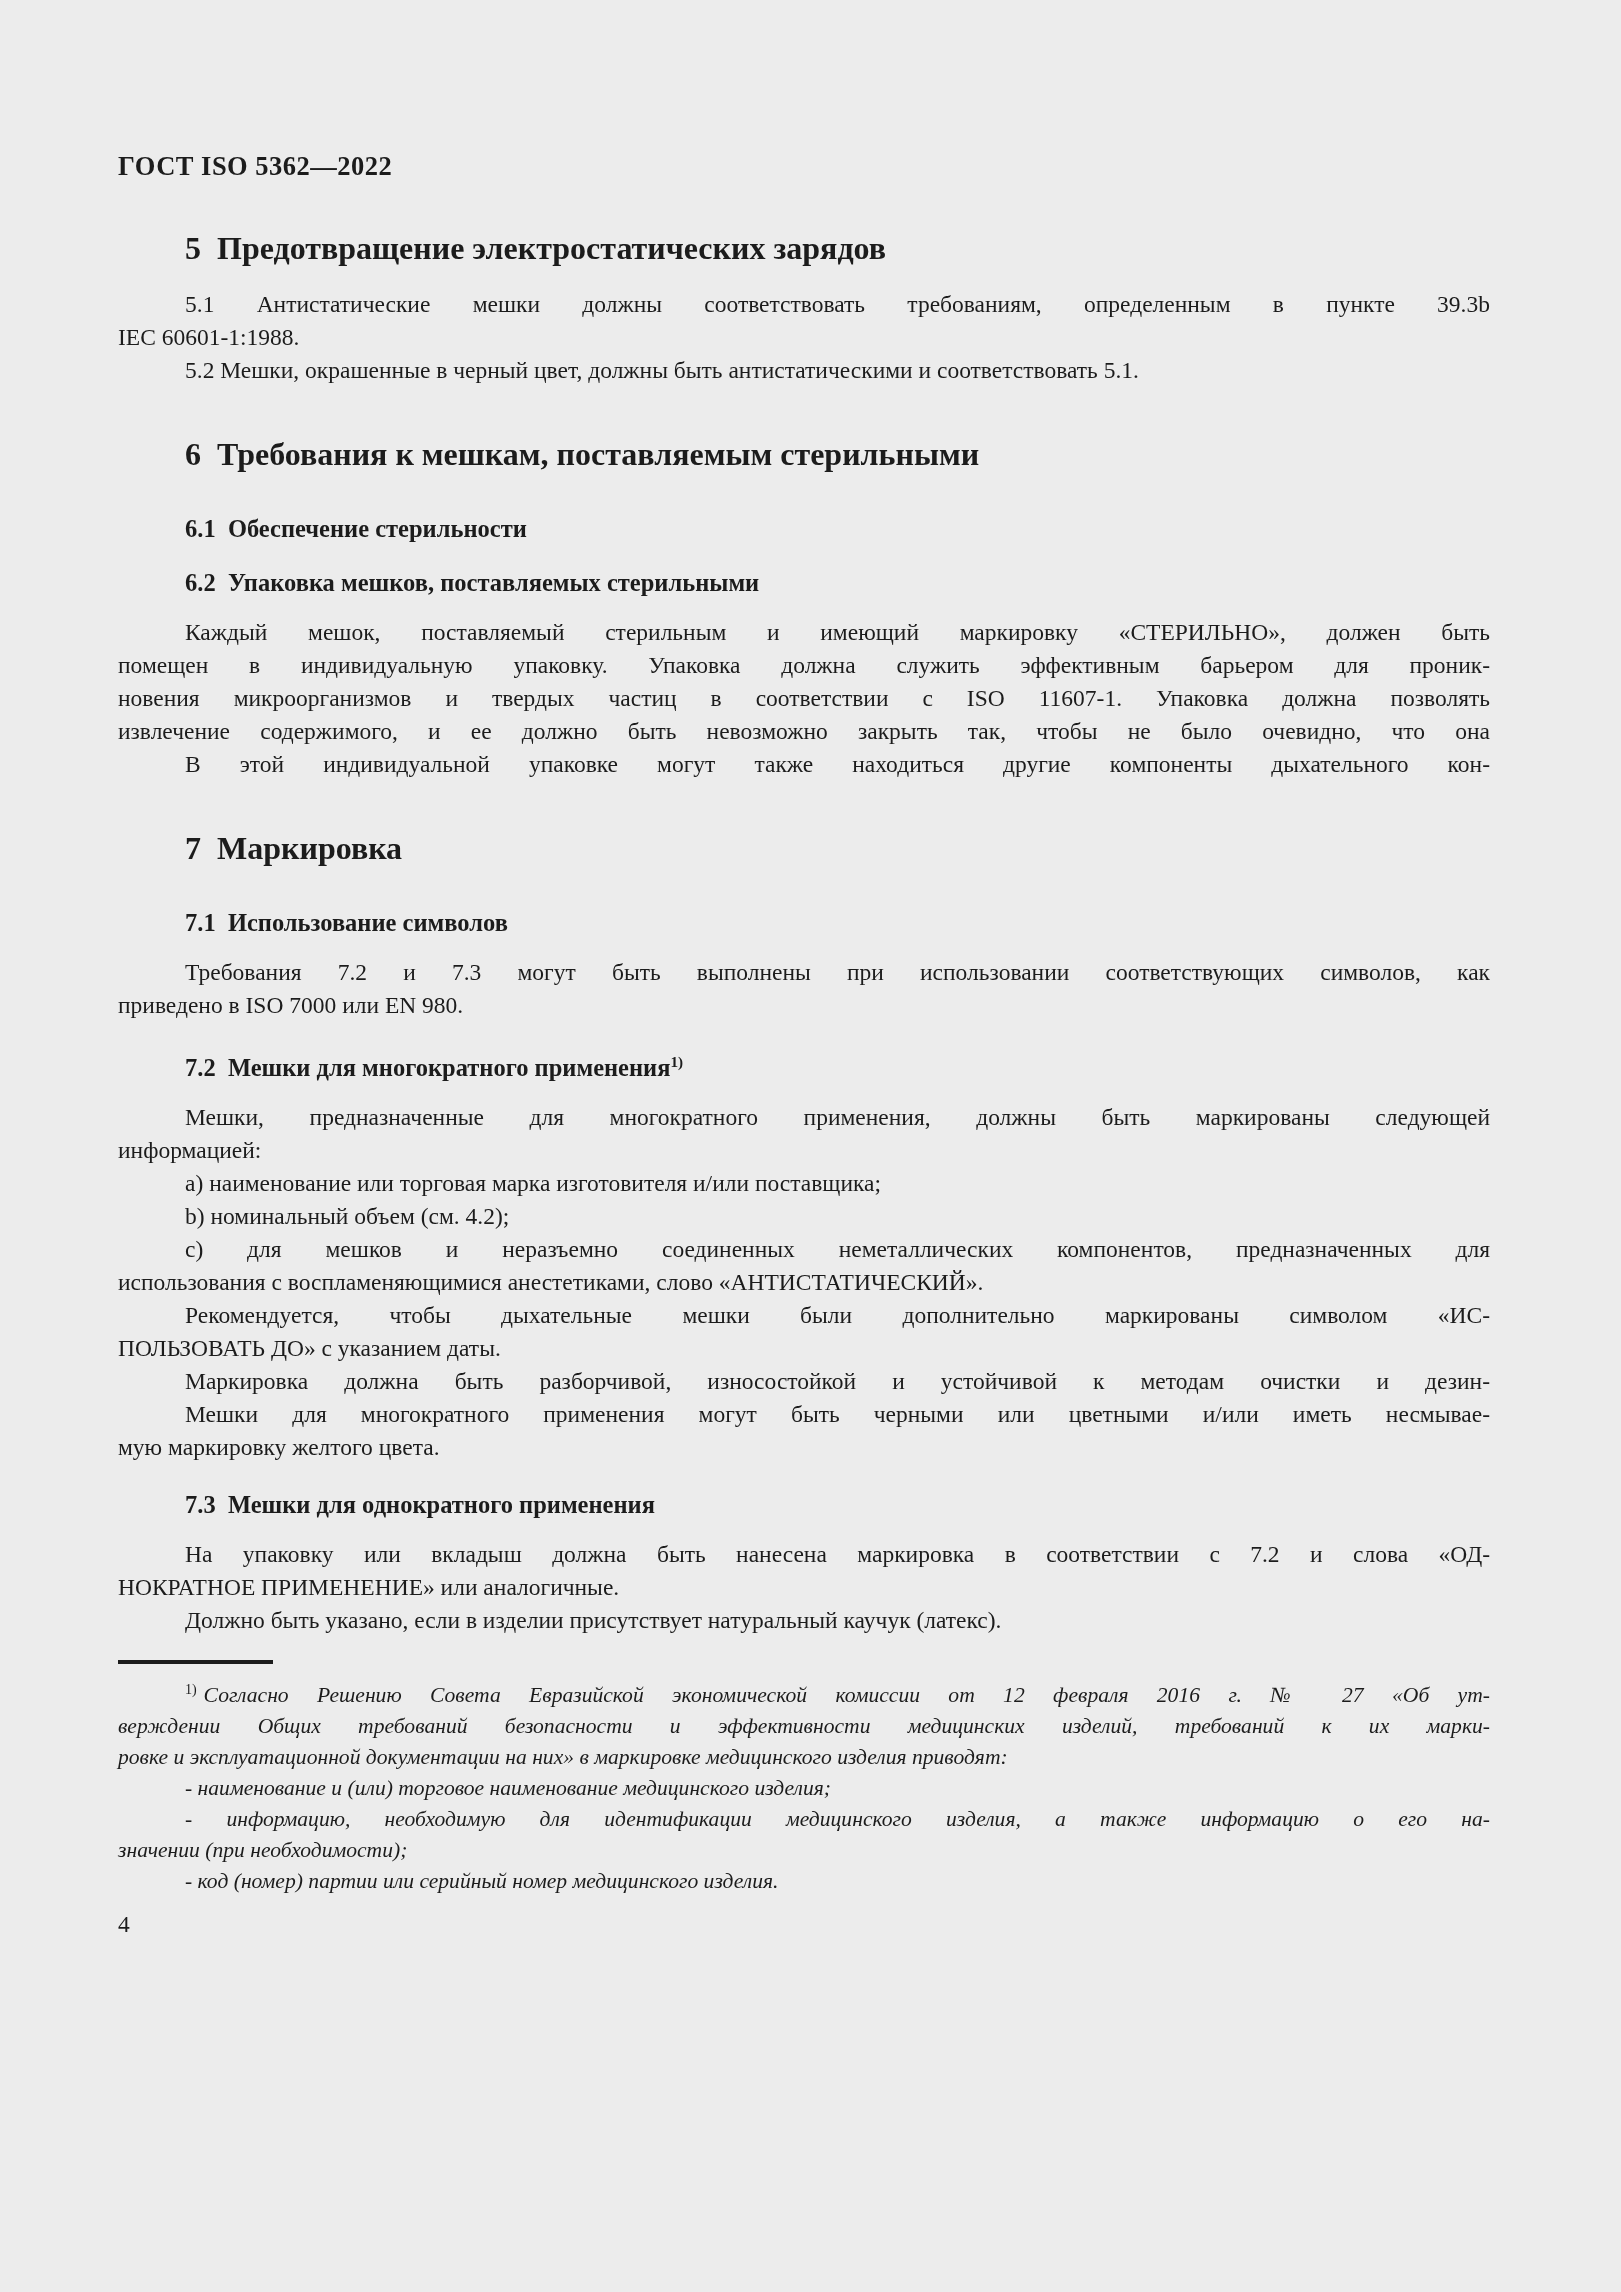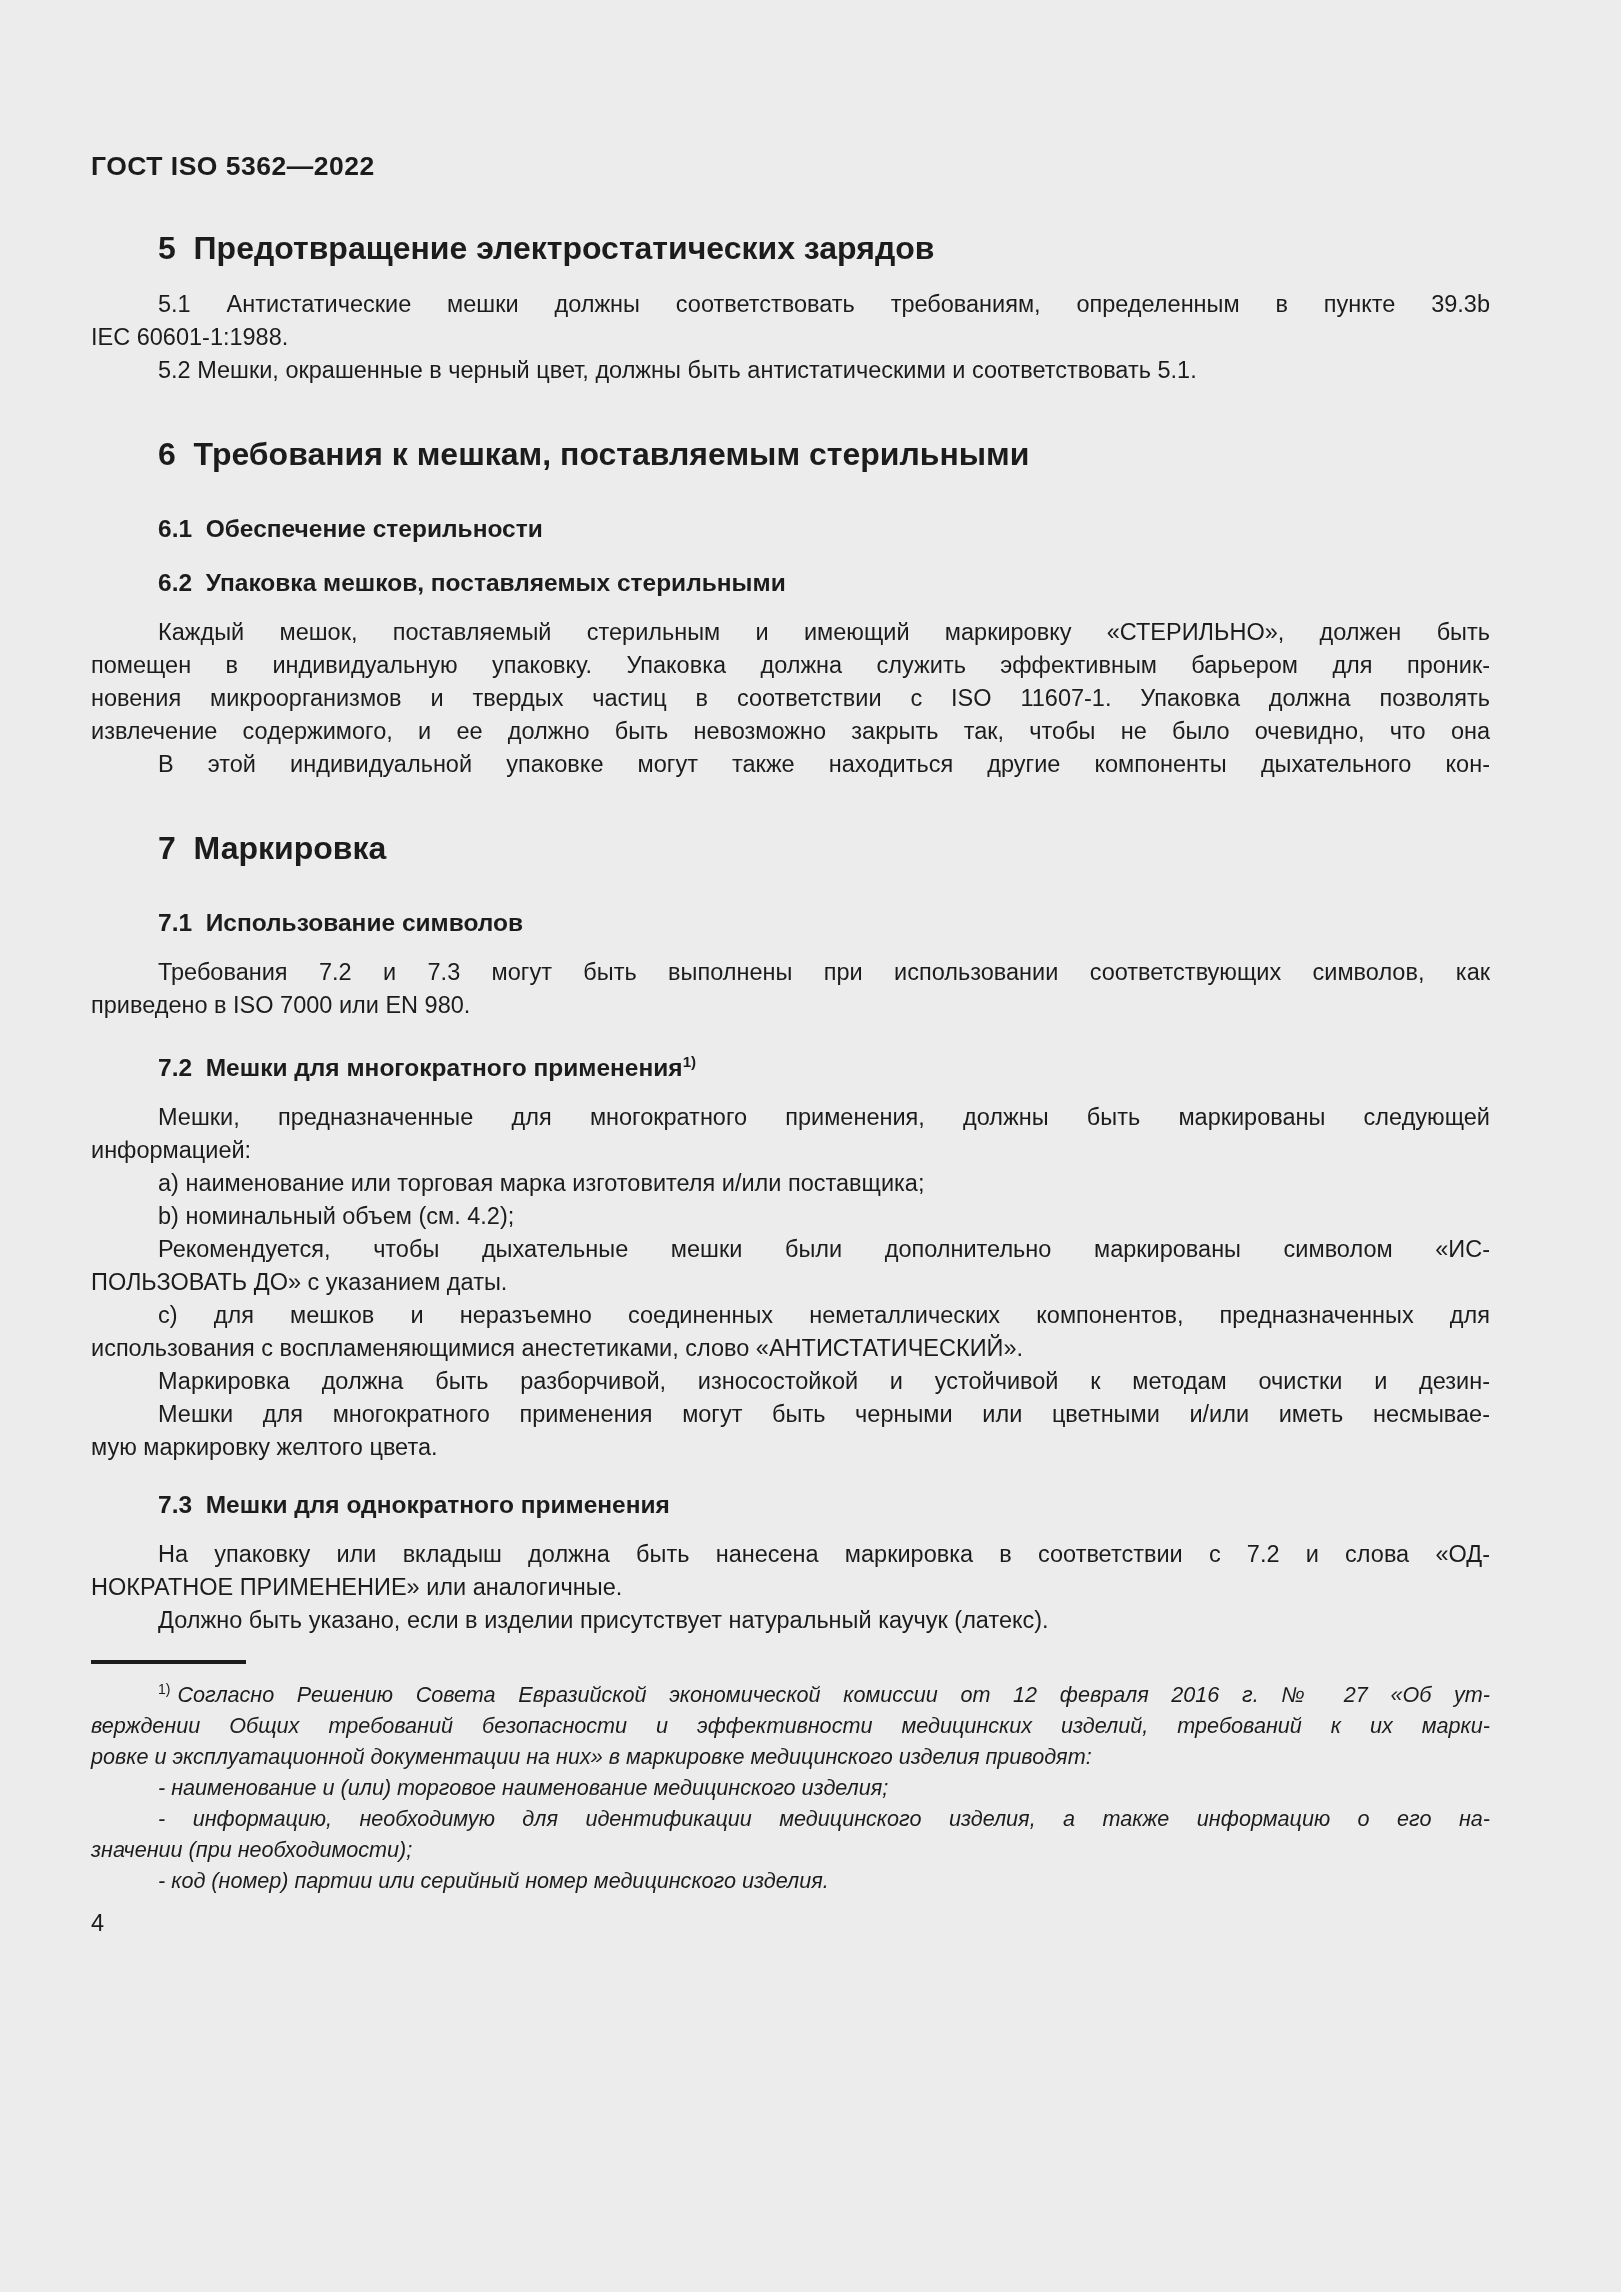--- a/index.html
+++ b/index.html
@@ -2,24 +2,24 @@
 <html lang="ru"><head>
 <meta charset="utf-8">
 <style>
   html, body { margin: 0; padding: 0; background: #ececec; }
   .page {
     position: relative;
     width: 1621px;
     height: 2293px;
     background: #ececec;
     box-sizing: border-box;
-    padding: 152px 131px 0 91px;
+    padding: 152px 131px 0 118px;
     overflow: hidden;
     color: #1c1c1c;
-    font-family: Liberation Sans, sans-serif;
+    font-family: Liberation Serif, serif;
   }
   .doc-header {
     font-weight: bold;
     font-size: 26.5px;
     line-height: 29px;
     letter-spacing: 0.5px;
   }
   .h1 {
     font-weight: bold;
     font-size: 32px;
@@ -103,26 +103,26 @@
         <div class="ln first">Мешки, предназначенные для многократного применения, должны быть маркированы следующей</div>
         <div class="ln last">информацией:</div>
       </div>
       <div class="p">
         <div class="ln first last">a) наименование или торговая марка изготовителя и/или поставщика;</div>
       </div>
       <div class="p">
         <div class="ln first last">b) номинальный объем (см. 4.2);</div>
       </div>
       <div class="p">
+        <div class="ln first">c) для мешков и неразъемно соединенных неметаллических компонентов, предназначенных для</div>
+        <div class="ln last">использования с воспламеняющимися анестетиками, слово «АНТИСТАТИЧЕСКИЙ».</div>
+      </div>
+      <div class="p">
         <div class="ln first">Рекомендуется, чтобы дыхательные мешки были дополнительно маркированы символом «ИС-</div>
         <div class="ln last">ПОЛЬЗОВАТЬ ДО» с указанием даты.</div>
-      </div>
-      <div class="p">
-        <div class="ln first">c) для мешков и неразъемно соединенных неметаллических компонентов, предназначенных для</div>
-        <div class="ln last">использования с воспламеняющимися анестетиками, слово «АНТИСТАТИЧЕСКИЙ».</div>
       </div>
       <div class="p">
         <div class="ln first">Маркировка должна быть разборчивой, износостойкой и устойчивой к методам очистки и дезин-</div>
       </div>
       <div class="p">
         <div class="ln first">Мешки для многократного применения могут быть черными или цветными и/или иметь несмывае-</div>
         <div class="ln last">мую маркировку желтого цвета.</div>
       </div>
       <div class="h2"><span>7.3&nbsp; Мешки для однократного применения</span></div>
       <div class="p">

